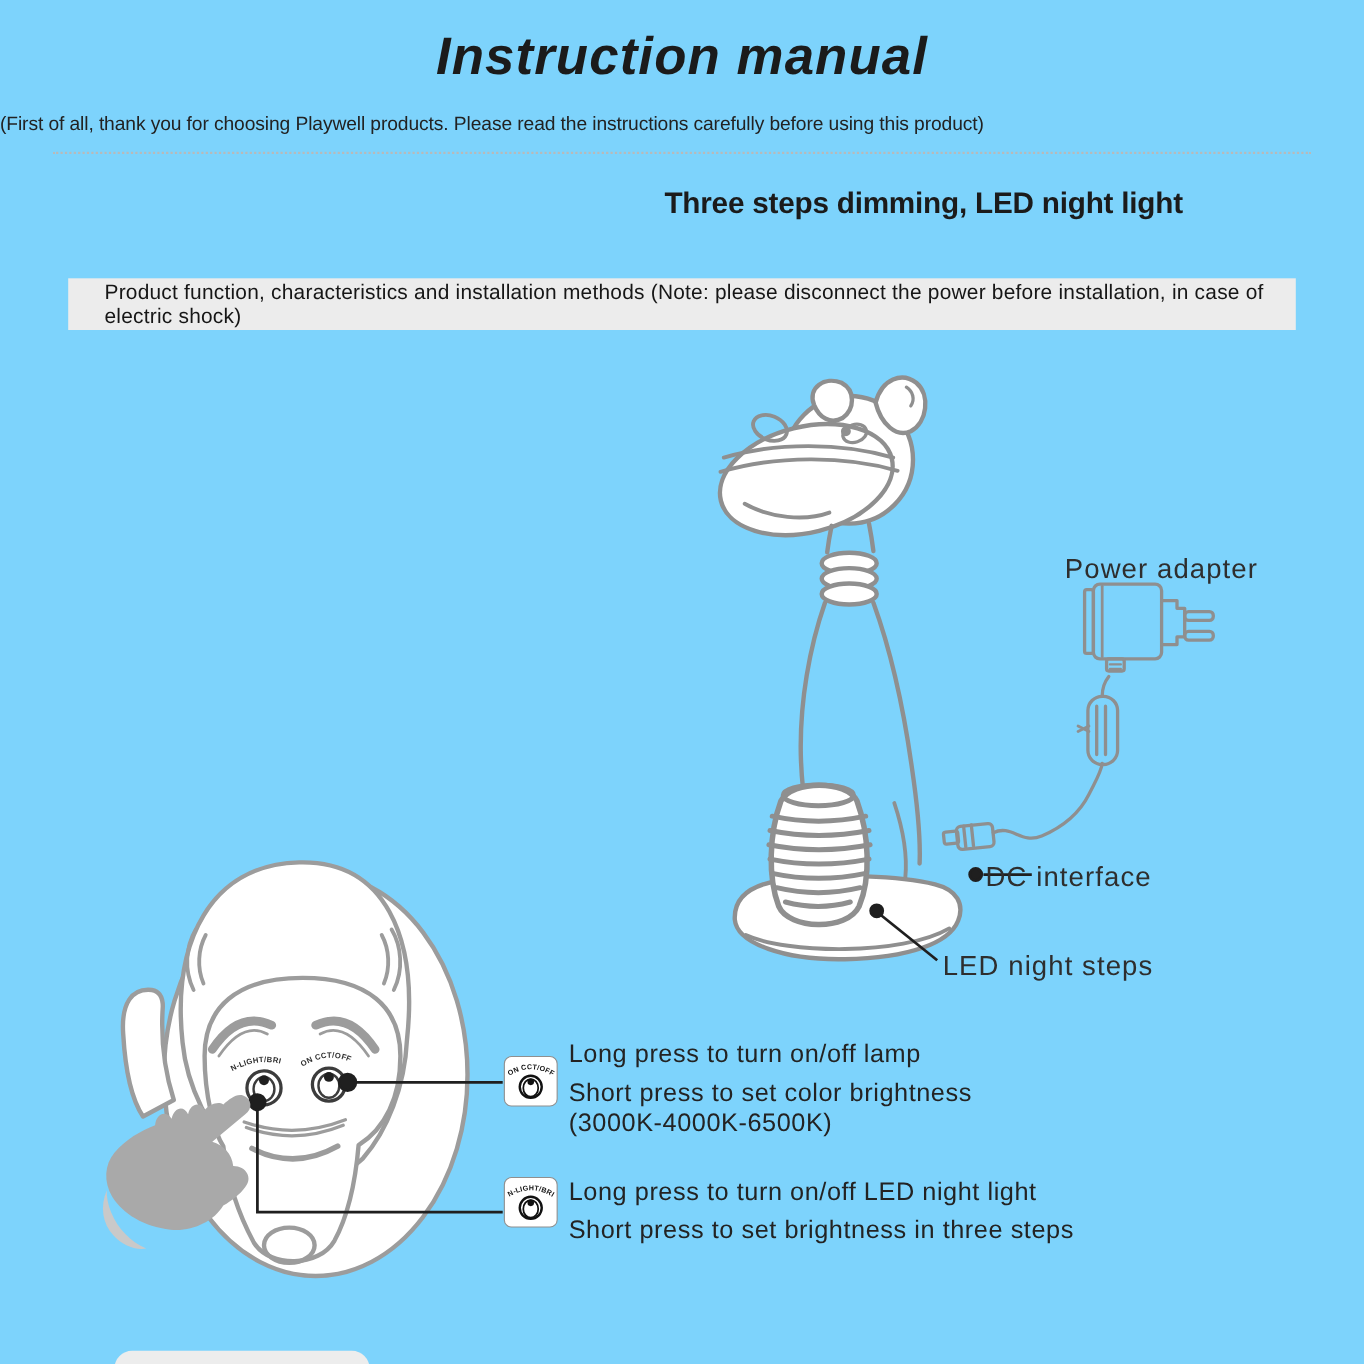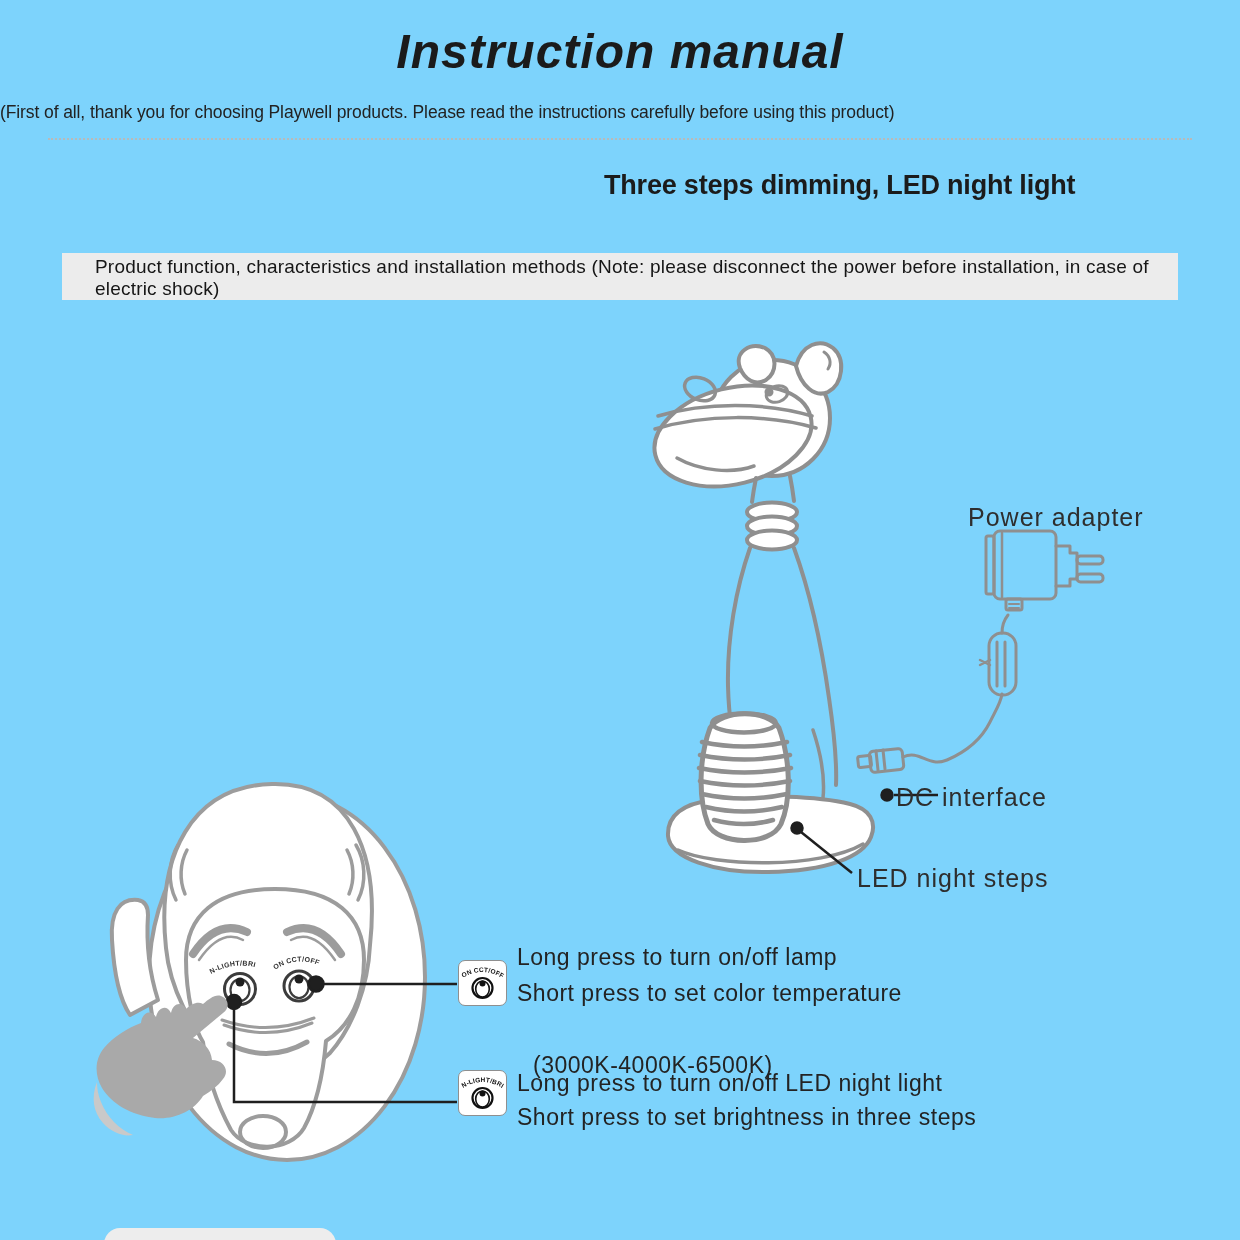--- a/index.html
+++ b/index.html
@@ -184,22 +184,22 @@
         </defs>
       <text font-size="6.5" font-weight="600" letter-spacing="0.2" fill="#111">
         <textPath href="#box-arc-1">ON CCT/OFF</textPath>
       </text>
       <circle cx="23.5" cy="27" r="10" fill="none" stroke="#111" stroke-width="2.2"></circle>
       <ellipse cx="23.5" cy="28" rx="6.8" ry="8" fill="none" stroke="#111" stroke-width="1.6"></ellipse>
       <circle cx="23.5" cy="22.5" r="3" fill="#111"></circle>
     </svg>
   </div>
   <div class="abs instr" style="left:517px;top:944px;">Long press to turn on/off lamp</div>
-  <div class="abs instr" style="left:517px;top:980px;">Short press to set color temperature</div>
-  <div class="abs instr" style="left:517px;top:1052px;margin-left:16px;">(3000K-4000K-6500K)</div>
+  <div class="abs instr" style="left:517px;top:980px;">Short press to set color brightness</div>
+  <div class="abs instr" style="left:517px;top:1007px;">(3000K-4000K-6500K)</div>
 
   <div class="abs icon-box" style="left:458px;top:1070px;">
     <svg width="47" height="44" viewBox="0 0 47 44" xmlns="http://www.w3.org/2000/svg">
       <defs>
           <path id="box-arc-2" d="M 4 17 Q 23.5 5 43 17"></path>
         </defs>
       <text font-size="6.5" font-weight="600" letter-spacing="0.2" fill="#111">
         <textPath href="#box-arc-2">N-LIGHT/BRI</textPath>
       </text>
       <circle cx="23.5" cy="27" r="10" fill="none" stroke="#111" stroke-width="2.2"></circle>

